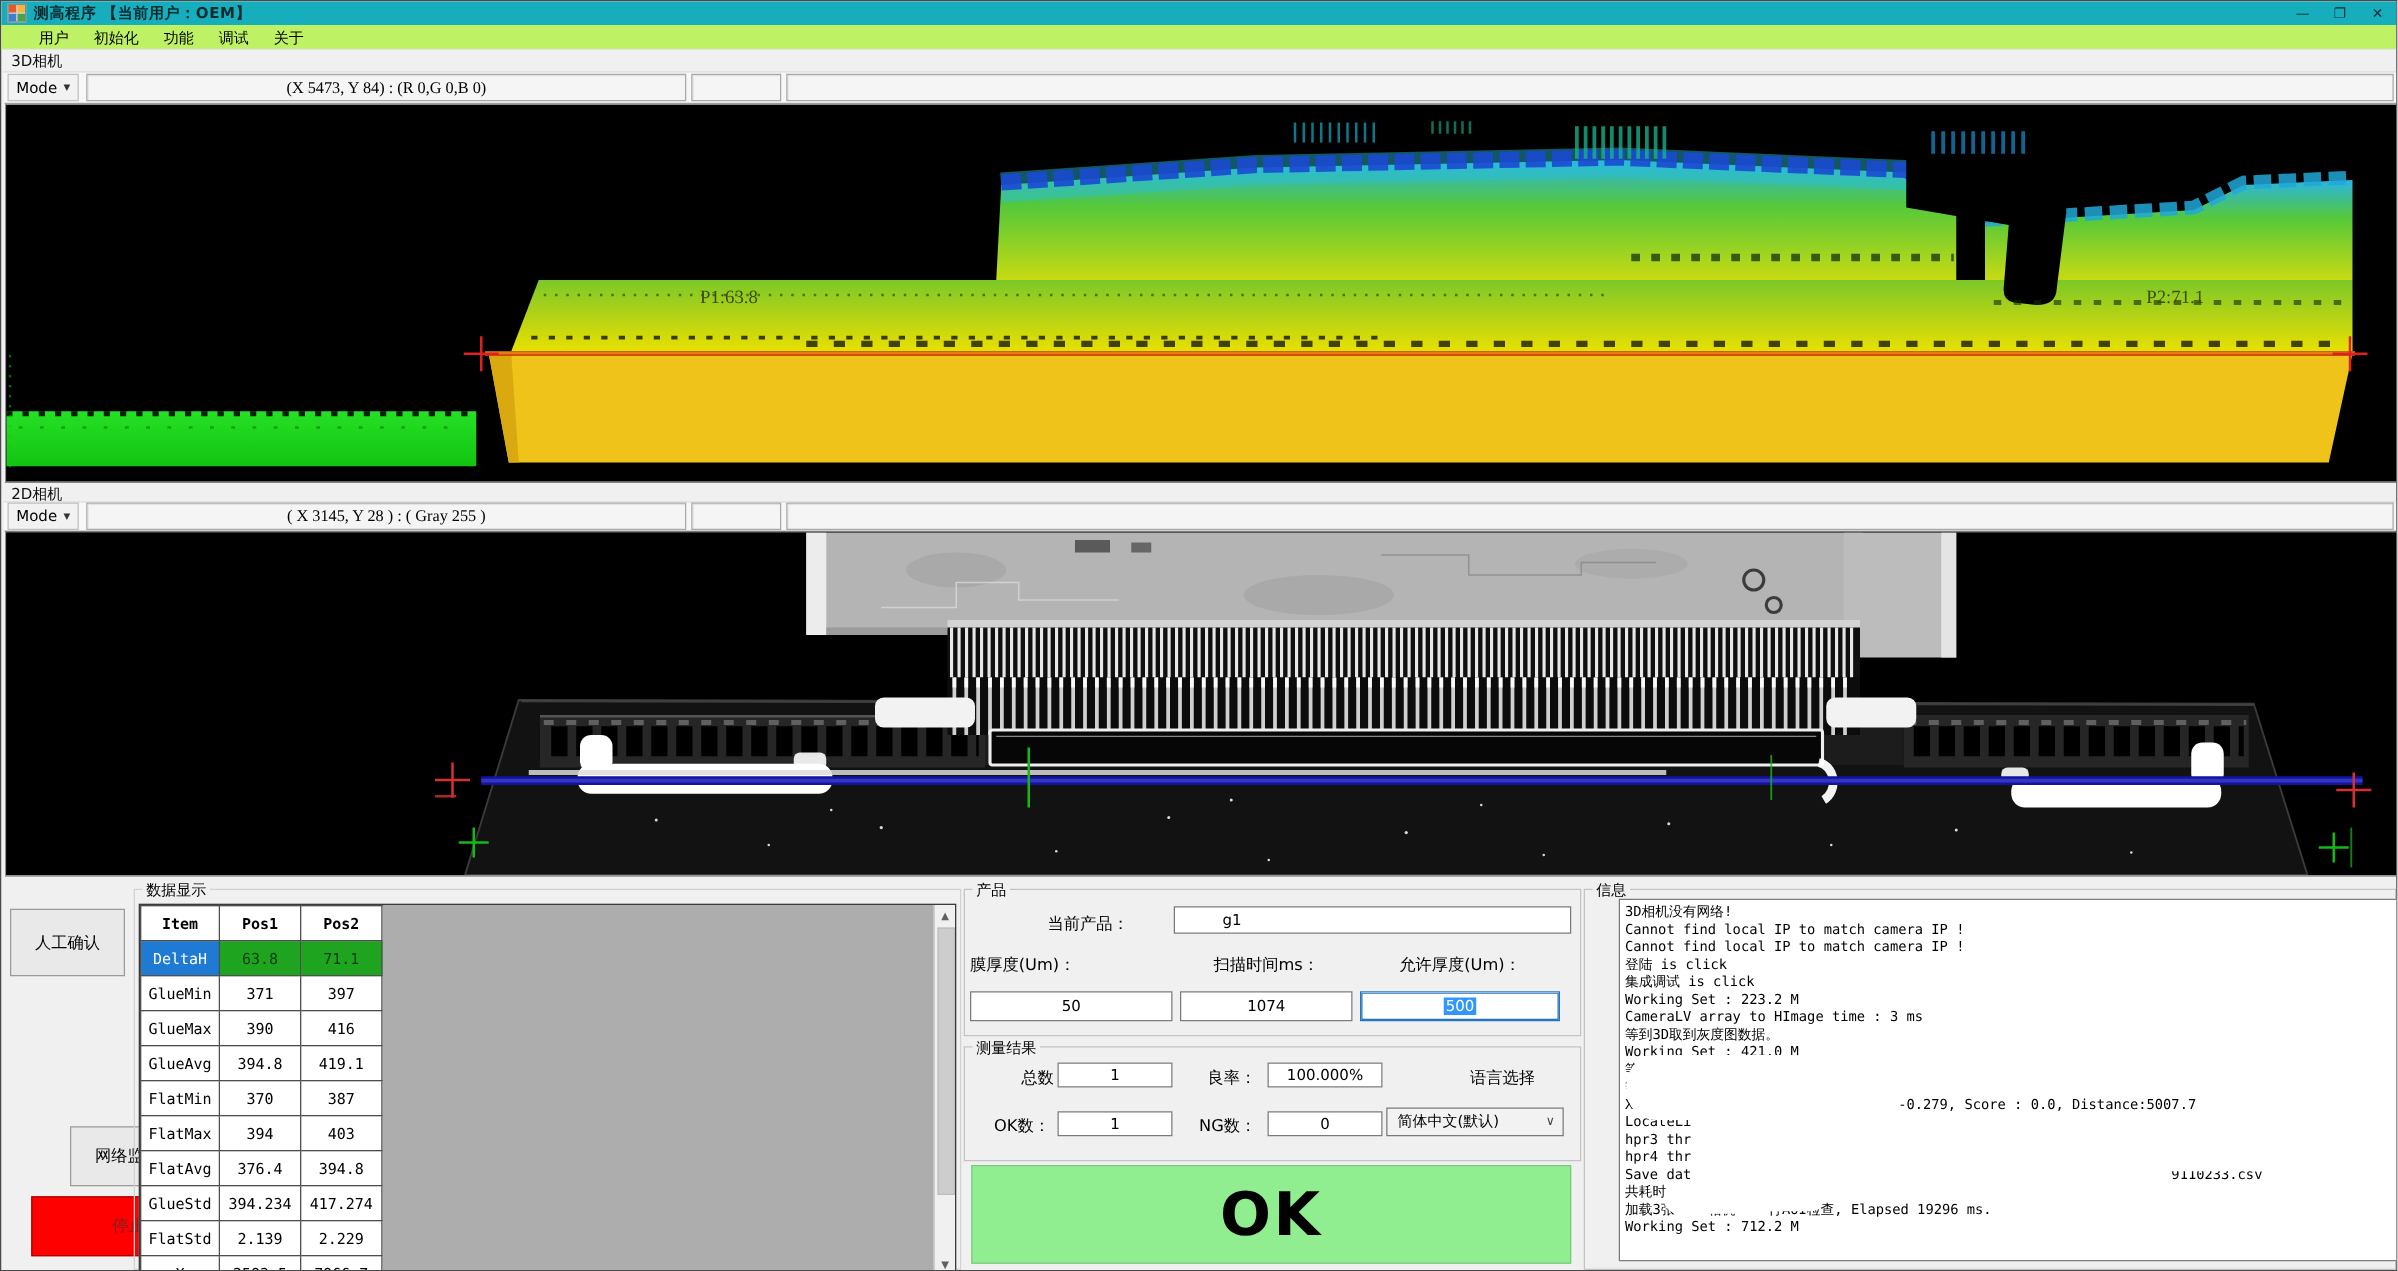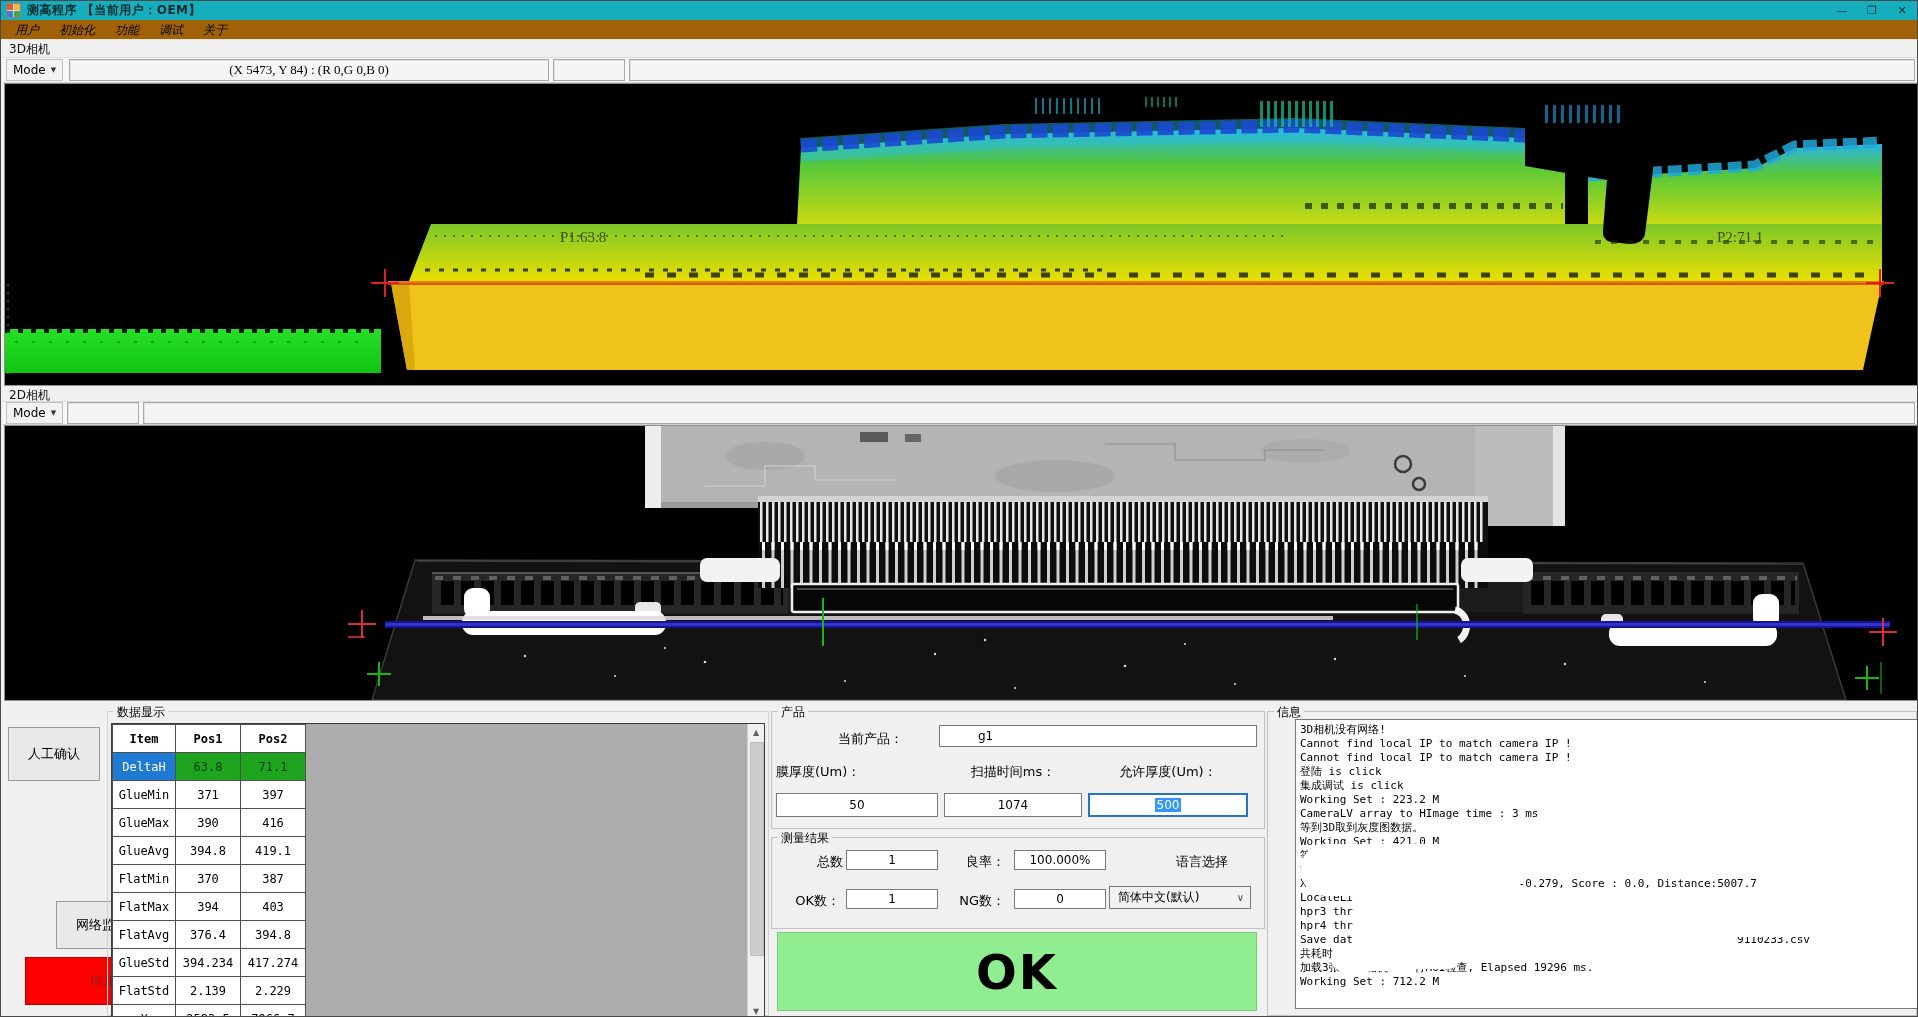--- a/index.html
+++ b/index.html
@@ -11,21 +11,21 @@
   .titlebar{left:0;top:0;width:100%;height:19px;background:#16aebc;display:flex;align-items:center;}
   .appicon{width:13px;height:13px;margin:0 6px 0 5px;position:relative;background:#d8d8d8;border:1px solid #888;}
   .appicon i{position:absolute;width:6px;height:6px;}
   .ic1{left:0;top:0;background:#e05a2b;}.ic2{right:0;top:0;background:#f4b63f;}
   .ic3{left:0;bottom:0;background:#3f7fd2;}.ic4{right:0;bottom:0;background:#47a447;}
   .wtitle{font-size:12px;color:#062a2e;font-weight:bold;letter-spacing:.5px;}
   .winbtns{margin-left:auto;display:flex;height:100%;}
   .winbtn{width:30px;height:100%;display:flex;align-items:center;justify-content:center;font-size:11px;color:#063034;}
 
   
-  .menubar{left:0;top:19px;width:100%;height:20px;background:#a16207;display:flex;align-items:center;padding-left:4px;border-bottom:1px solid #e3e3e3;box-sizing:border-box;font-style:italic;}
+  .menubar{left:0;top:19px;width:100%;height:20px;background:#bef264;display:flex;align-items:center;padding-left:20px;border-bottom:1px solid #e3e3e3;box-sizing:border-box;}
   .menu-item{padding:0 10px;height:20px;line-height:20px;font-size:12px;}
 
   .camlabel{font-size:12px;color:#111;}
 
   
   .toolbar{left:2px;width:1914px;height:26px;background:#f7f7f7;border-top:1px solid #dcdcdc;border-bottom:1px solid #cfcfcf;display:flex;align-items:center;box-sizing:border-box;}
   .modebtn{margin-left:3px;height:20px;padding:0 6px;display:flex;align-items:center;gap:5px;border:1px solid #c0c0c0;background:#f2f2f2;font-size:12px;}
   .modebtn .dd{font-size:7px;color:#333;}
   .tbbox{height:20px;border:1px solid #a8a8a8;background:#f5f5f5;box-shadow:inset 1px 1px 0 #e2e2e2;display:flex;align-items:center;justify-content:center;font-family:"Liberation Serif",serif;font-size:13px;}
   .coordbox{width:478px;margin-left:6px;}
@@ -182,20 +182,21 @@
       </g>
     </svg>
   </div>
 
   <div class="abs camlabel" style="left:8px;top:386px;">2D相机</div>
   <div class="abs toolbar" style="top:400px;height:24px;">
     <div class="modebtn">
       <span>Mode</span>
       <span class="dd">▼</span>
     </div>
+    <div class="tbbox coordbox">( X 3145, Y 28 ) : ( Gray 255 )</div>
     <div class="tbbox smallbox"></div>
     <div class="tbbox longbox"></div>
   </div>
 
   <div class="abs viewport" style="top:424px;height:274px;">
     <svg width="1912" height="274" viewBox="0 0 1912 274">
       <rect x="0" y="0" width="1912" height="274" fill="#000"></rect>
 
       <polygon points="410,134 1798,137 1841,274 367,274" fill="#121212" stroke="#3a3a3a" stroke-width="1.5"></polygon>
       <line x1="412" y1="135" x2="1798" y2="138" stroke="#474747" stroke-width="1.5" opacity="0.8"></line>

